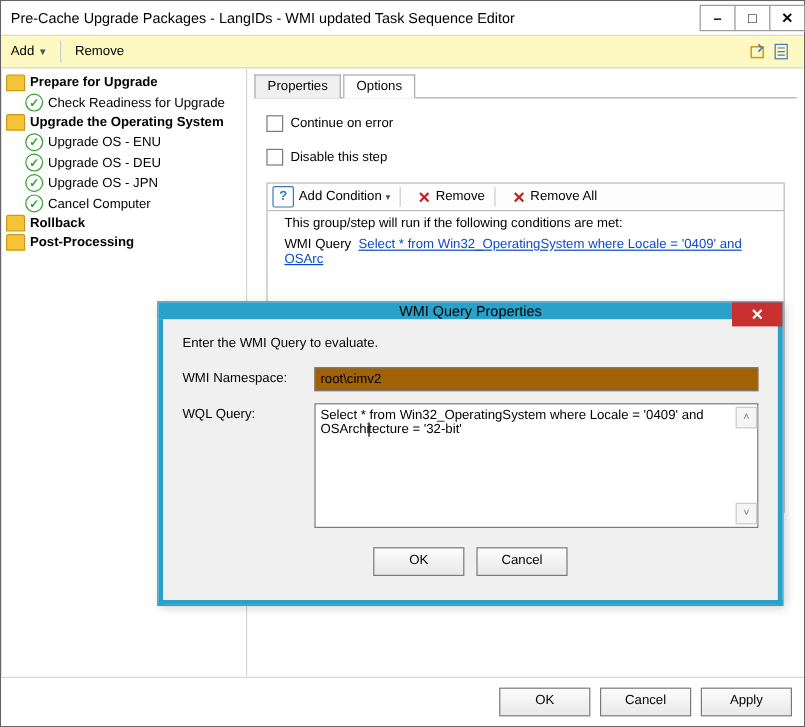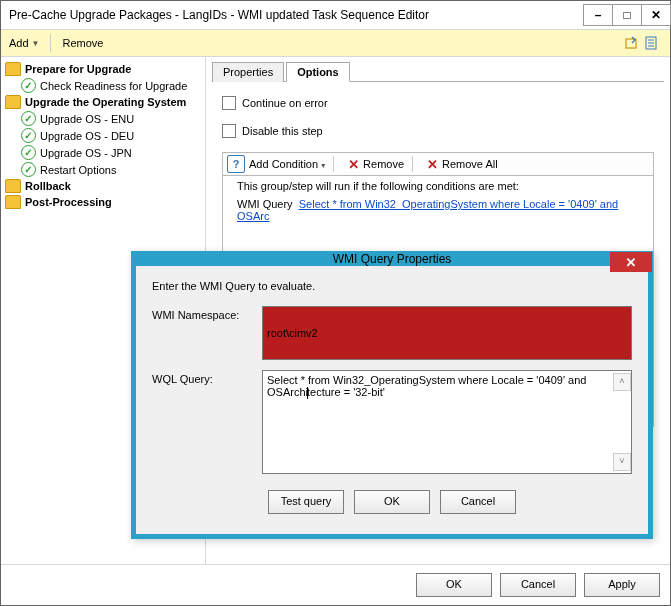--- a/index.html
+++ b/index.html
@@ -16,21 +16,21 @@
 .body{flex:1;display:flex;overflow:hidden}
 .tree{width:205px;border-right:1px solid #d8d8d8;padding:4px 4px;box-sizing:border-box;overflow:auto}
 .tnode{display:flex;align-items:center;gap:4px;padding:1px 0;white-space:nowrap}
 .tnode.child{padding-left:16px}
 .folder-icon{width:14px;height:12px;background:#f5c337;border:1px solid #c99a12;border-radius:2px 2px 0 0;display:inline-block}
 .check-icon{width:13px;height:13px;border-radius:50%;background:#fff;border:1px solid #2f9e2f;display:flex;align-items:center;justify-content:center;color:#2f9e2f;font-size:10px;font-weight:bold}
 .bold{font-weight:bold}
 .rpane{flex:1;display:flex;flex-direction:column;padding:4px 6px 0 6px;box-sizing:border-box}
 .tabs{display:flex;border-bottom:1px solid #aaa}
 .tab{padding:3px 10px;border:1px solid #aaa;border-bottom:none;margin-right:2px;background:#f0f0f0;cursor:default;position:relative;top:1px}
-.tab.active{background:#fff;font-weight:bold;border-bottom:1px solid #fff}
+.tab.active{background:#fff;font-weight:normal;border-bottom:1px solid #fff}
 .tabcontent{flex:1;border-top:none;padding:14px 10px 4px 10px}
 .chkrow{display:flex;align-items:center;gap:6px;margin-bottom:14px}
 .chkbox{width:12px;height:12px;border:1px solid #7a7a7a;display:inline-block}
 .condbar{border:1px solid #bababa;display:flex;align-items:center;padding:2px 4px;gap:4px;background:#fdfdfd;margin-top:8px}
 .condbar .q{width:16px;height:16px;border:1px solid #3b78b5;color:#3b78b5;font-weight:bold;display:flex;align-items:center;justify-content:center;font-size:11px;border-radius:2px}
 .condbar .link{color:#000}
 .condbar .red{color:#c02020;font-weight:bold;font-size:13px;margin-left:6px}
 .condbar .vsep{width:1px;height:16px;background:#ccc;margin:0 4px}
 .condbox{border:1px solid #bababa;border-top:none;height:250px;overflow:auto;position:relative}
 .condbox .hdr{padding:4px 14px;font-size:11px}
@@ -40,21 +40,21 @@
 .sbtn{width:18px;height:18px;border:1px solid #aaa;background:#f0f0f0;display:flex;align-items:center;justify-content:center;font-size:10px}
 .footer{border-top:1px solid #d8d8d8;padding:8px 10px;display:flex;justify-content:flex-end;gap:8px;background:#fff}
 .btn{min-width:74px;height:22px;border:1px solid #7a7a7a;background:linear-gradient(#fdfdfd,#e8e8e8);text-align:center;line-height:20px;cursor:default;font-size:11px}
 .dialog{position:absolute;left:130px;top:250px;width:520px;background:#f0f0f0;border:1px solid #2aa1c8;box-shadow:2px 2px 8px rgba(0,0,0,.2)}
 .dialog .dframe{border:4px solid #2aa1c8;border-top:none}
 .dialog .dtitle{height:14px;background:#2aa1c8;display:flex;align-items:center;justify-content:center;color:#000;font-size:12px;position:relative}
 .dialog .dclose{position:absolute;right:0;top:0;width:42px;height:20px;background:#c93030;color:#fff;display:flex;align-items:center;justify-content:center;font-weight:bold;font-size:13px;cursor:default}
 .dialog .dbody{padding:14px 16px 10px 16px;background:#f0f0f0}
 .frow{display:flex;align-items:flex-start;margin-bottom:10px}
 .flabel{width:110px;padding-top:3px}
-.finput{flex:1;border:1px solid #7a7a7a;background:#b91c1c;padding:20px 4px;font-family:inherit;font-size:11px}
+.finput{flex:1;border:1px solid #7a7a7a;background:#a16207;padding:3px 4px;font-family:inherit;font-size:11px}
 .ftext{flex:1;border:1px solid #7a7a7a;background:#fff;padding:3px 4px;height:96px;font-family:inherit;font-size:11px;position:relative}
 .ftext .caret{display:inline-block;width:0;border-left:1px solid #000;height:12px;vertical-align:middle;margin:0 -1px}
 .ftext .sv{position:absolute;right:2px;top:2px;bottom:2px;width:16px;display:flex;flex-direction:column;justify-content:space-between}
 .ftext .sv div{width:16px;height:16px;border:1px solid #ccc;background:#f5f5f5;font-size:9px;text-align:center;line-height:14px;color:#777}
 .dfooter{display:flex;justify-content:center;gap:10px;padding:6px 0 10px 0}
 svg{display:block}
 </style>
 </head>
 <body>
 
@@ -116,21 +116,21 @@
         <div class="tnode child">
           <span class="check-icon">✓</span>
           <span>Upgrade OS - DEU</span>
         </div>
         <div class="tnode child">
           <span class="check-icon">✓</span>
           <span>Upgrade OS - JPN</span>
         </div>
         <div class="tnode child">
           <span class="check-icon">✓</span>
-          <span>Restart Options</span>
+          <span>Cancel Computer</span>
         </div>
         <div class="tnode">
           <span class="folder-icon"></span>
           <span class="bold">Rollback</span>
         </div>
         <div class="tnode">
           <span class="folder-icon"></span>
           <span class="bold">Post-Processing</span>
         </div>
       </div>
@@ -196,20 +196,19 @@
         <div class="flabel">WQL Query:</div>
         <div class="ftext">
           <span>Select * from Win32_OperatingSystem where Locale = '0409' and OSArchi</span><span class="caret"></span><span>tecture = '32-bit'</span>
           <div class="sv">
                 <div>˄</div>
                 <div>˅</div>
               </div>
         </div>
       </div>
       <div class="dfooter">
-        <div class="btn">Test query</div>
         <div class="btn">OK</div>
         <div class="btn">Cancel</div>
       </div>
     </div>
     </div>
   </div>
 </div>
 
 </body></html>

